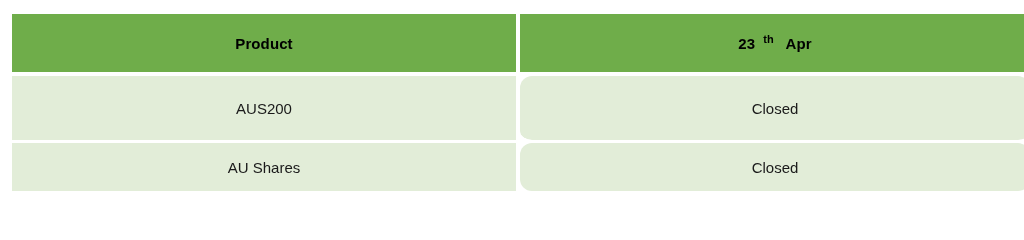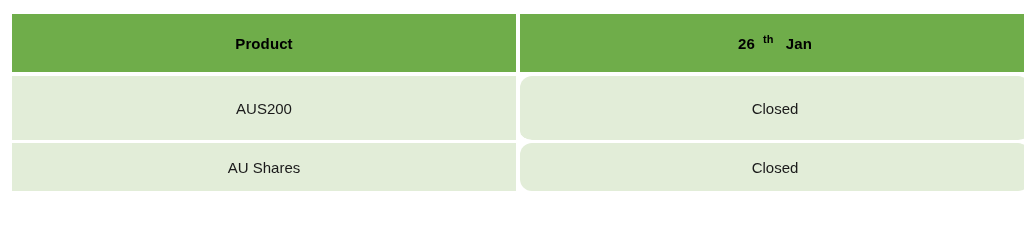--- a/index.html
+++ b/index.html
@@ -109,21 +109,21 @@
       <col class="col-product">
       <col class="col-value">
     </colgroup>
 
     <thead>
       <tr>
         <th>
           <span class="cell-text">Product</span>
         </th>
         <th>
-          <span class="cell-text"><span>26</span><span class="ordinal">th</span><span> Jan</span></span>
+          <span class="cell-text"><span>23</span><span class="ordinal">th</span><span> Apr</span></span>
         </th>
       </tr>
     </thead>
 
     <tbody>
       <tr>
         <td>
           <span class="cell-text">AUS200</span>
         </td>
         <td>

